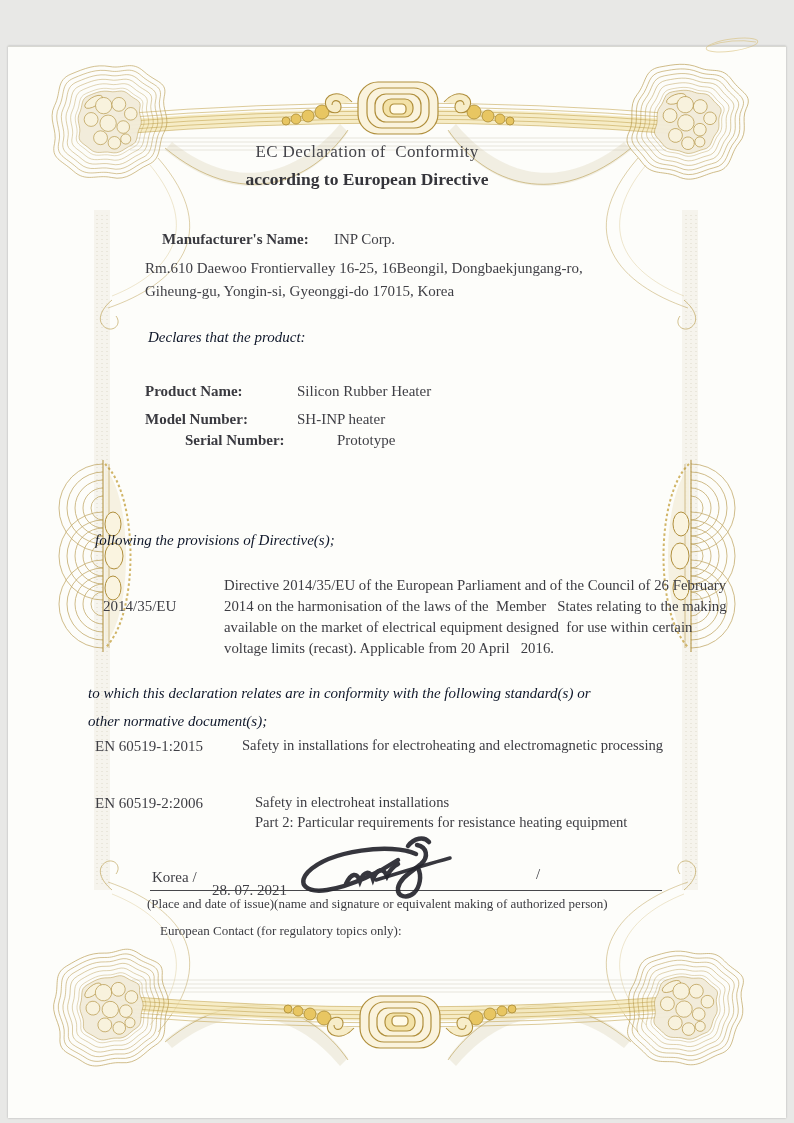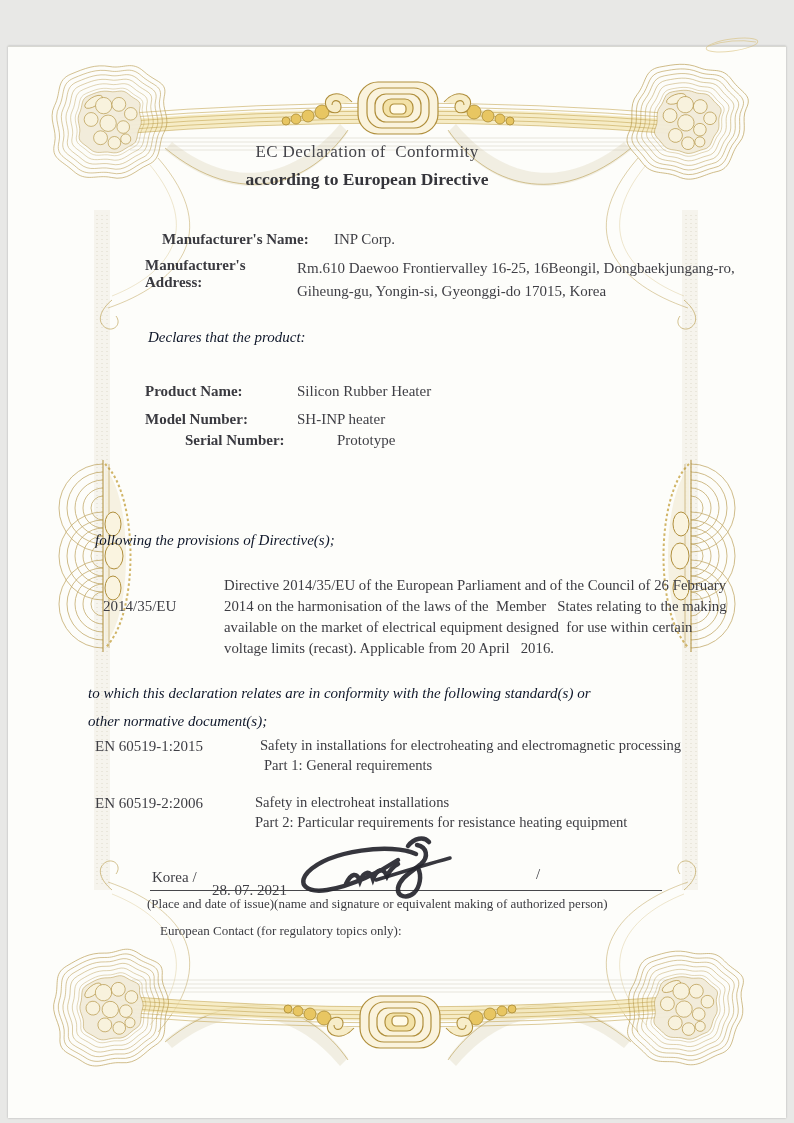--- a/index.html
+++ b/index.html
@@ -174,21 +174,20 @@
 </svg>
 
 <div class="txt center title1">EC Declaration of  Conformity</div>
 <div class="txt center title2">according to European Directive</div>
 
 <div class="row" style="left:162px;top:231px;gap:20px;">
   <span class="lbl">Manufacturer's Name:</span>
   <span class="val">INP Corp.</span>
 </div>
 <div class="row" style="left:145px;top:257px;">
-  <span class="lbl">Manufacturer's Address:</span>
   <span class="val wrapval">Rm.610 Daewoo Frontiervalley 16-25, 16Beongil, Dongbaekjungang-ro, Giheung-gu, Yongin-si, Gyeonggi-do 17015, Korea</span>
 </div>
 
 <div class="txt italic" style="left:148px;top:329px;">Declares that the product:</div>
 
 <div class="row" style="left:145px;top:383px;">
   <span class="lbl">Product Name:</span>
   <span class="val">Silicon Rubber Heater</span>
 </div>
 <div class="row" style="left:145px;top:411px;">
@@ -202,23 +201,22 @@
 
 <div class="txt italic" style="left:95px;top:532px;">following the provisions of Directive(s);</div>
 
 <div class="txt code" style="left:103px;top:598px;">2014/35/EU</div>
 <div class="para" style="position:absolute;left:224px;top:575px;width:505px;">Directive 2014/35/EU of the European Parliament and of the Council of 26 February 2014 on the harmonisation of the laws of the  Member   States relating to the making available on the market of electrical equipment designed  for use within certain voltage limits (recast). Applicable from 20 April   2016.</div>
 
 <div class="txt italic" style="left:88px;top:685px;">to which this declaration relates are in conformity with the following standard(s) or</div>
 <div class="txt italic" style="left:88px;top:713px;">other normative document(s);</div>
 
 <div class="txt code" style="left:95px;top:738px;">EN 60519-1:2015</div>
-<div style="position:absolute;left:260px;top:736px;">
+<div style="position:absolute;left:242px;top:736px;">
   <div class="stdline">Safety in installations for electroheating and electromagnetic processing</div>
-  <div class="stdline" style="padding-left:4px;">Part 1: General requirements</div>
 </div>
 
 <div class="txt code" style="left:95px;top:795px;">EN 60519-2:2006</div>
 <div style="position:absolute;left:255px;top:793px;">
   <div class="stdline">Safety in electroheat installations</div>
   <div class="stdline">Part 2: Particular requirements for resistance heating equipment</div>
 </div>
 
 <div class="txt val" style="left:152px;top:869px;">Korea /</div>
 <div class="txt val" style="left:212px;top:869px;margin-top:13px;">28. 07. 2021</div>

